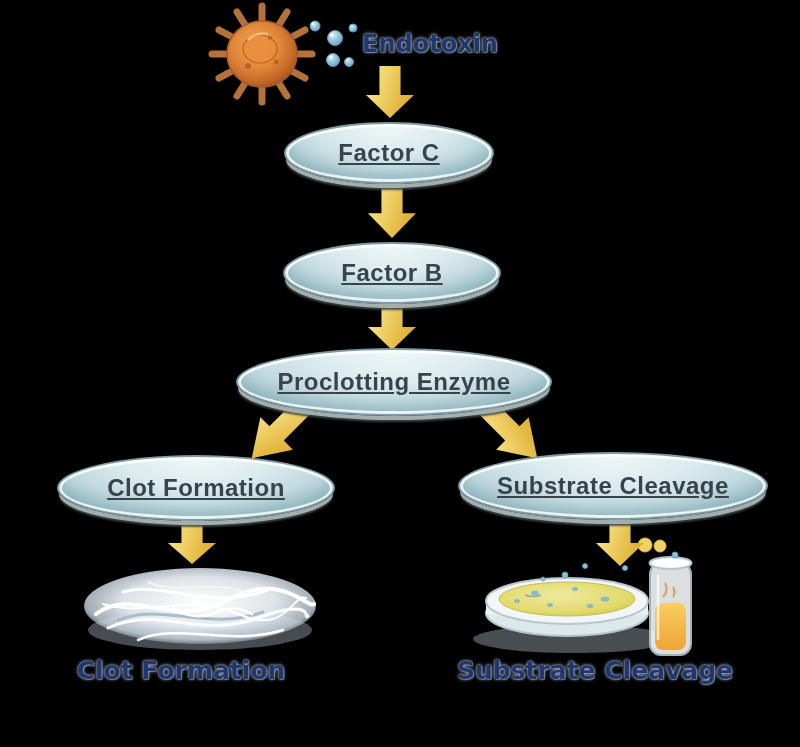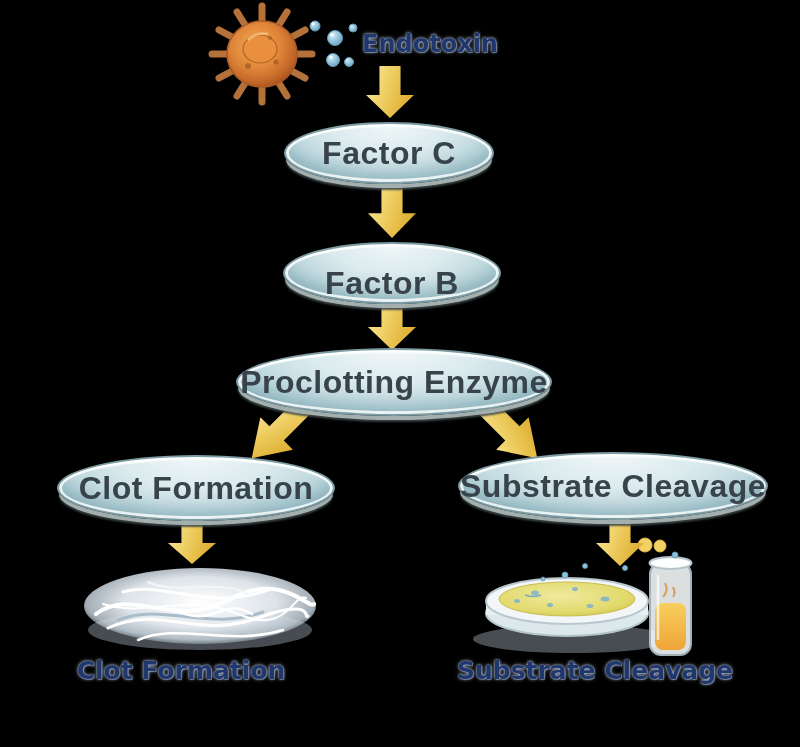--- a/index.html
+++ b/index.html
@@ -14,24 +14,24 @@
     background:radial-gradient(ellipse at 50% -5%, #f2f8f9 0%, #dcebee 38%, #bcd7dd 72%, #9cc1cb 100%);
     border:2px solid #7c9ba3;
     box-shadow:
       inset 0 3px 2px -1px #ffffff,
       inset 0 0 0 3px rgba(248,252,252,.85),
       inset 0 -14px 18px -6px rgba(100,145,158,.55),
       0 6px 0 -2px #a3aeae,
       0 8px 2px -2px rgba(62,72,72,.9);
   }
   .node-label{
-    color:#39434c;font-weight:600;font-size:32px;letter-spacing:.5px;white-space:nowrap;
+    color:#39434c;font-weight:600;font-size:24px;letter-spacing:.5px;white-space:nowrap;text-decoration:underline;
   }
   .node-factor-c{left:284px;top:122px;width:206px;height:58px;}
-  .node-factor-b{left:283px;top:242px;width:214px;height:58px;align-items:flex-end;}
+  .node-factor-b{left:283px;top:242px;width:214px;height:58px;}
   .node-proclotting{left:236px;top:348px;width:312px;height:64px;justify-content:center;}
   .node-clot{left:57px;top:455px;width:274px;height:62px;}
   .node-substrate{left:458px;top:452px;width:306px;height:64px;}
 
   
   .arrow{
     position:absolute;z-index:2;
     background:linear-gradient(108deg,#f8e9a8 0%,#f1d46d 35%,#e4b941 70%,#d7a32c 100%);
     clip-path:polygon(28% 0,72% 0,72% 56%,100% 56%,50% 100%,0 56%,28% 56%);
   }

